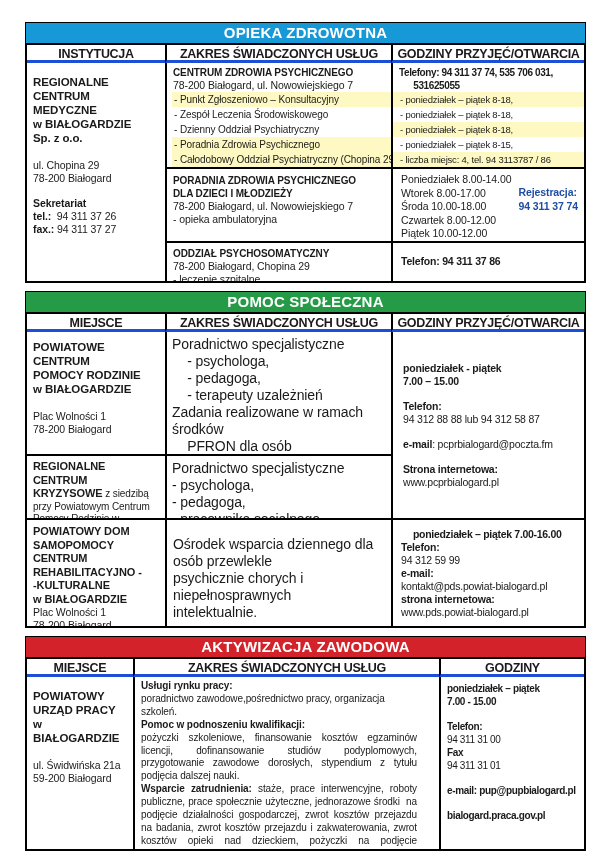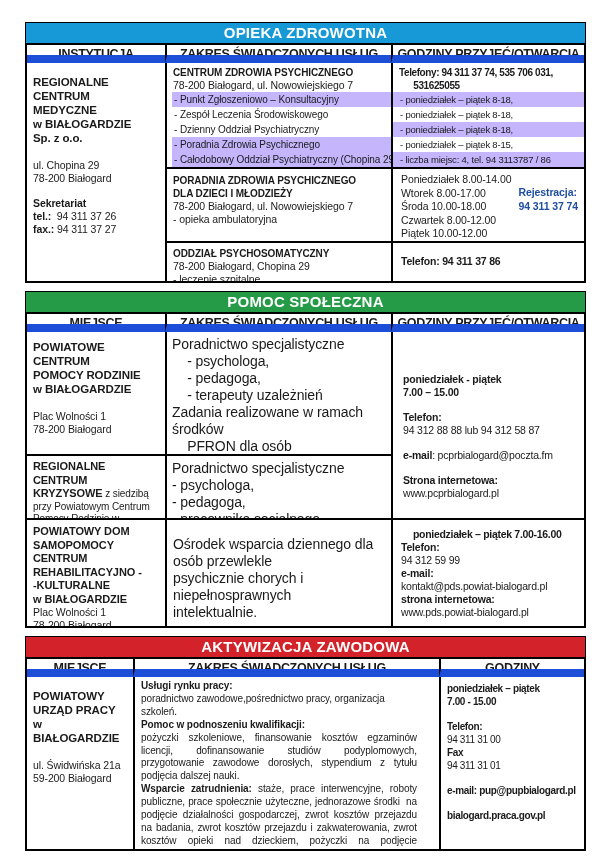--- a/index.html
+++ b/index.html
@@ -21,32 +21,32 @@
   .bar.social { background: #269b47; }
   .bar.work   { background: #d32229; }
   .tbl { border: 2px solid #000; border-top-width: 1px; }
   .grid { display: grid; }
   .g1, .g2 { grid-template-columns: 138px 226px 1fr; }
   .g1 { grid-template-rows: 18px 104px 74px 40px; }
   .g2 { grid-template-rows: 18px 122px 64px 108px; }
   .g3 { grid-template-columns: 106px 306px 1fr; grid-template-rows: 18px 172px; }
   .hcell {
     font-weight: bold; font-size: 12.5px; line-height: 18px; text-align: center;
-    letter-spacing: -0.3px; border-bottom: 8px solid #1d4ed8; overflow: hidden;
+    letter-spacing: -0.3px; border-bottom: 3px solid #1d4ed8; overflow: hidden;
   }
   .cell { overflow: hidden; padding: 3px 4px 2px 6px; }
   .bl { border-left: 2px solid #000; }
   .bt { border-top: 2px solid #000; }
   .b { font-weight: bold; }
   .pre { white-space: pre-wrap; } .mt12 { margin-top: 12px; } .mt14 { margin-top: 14px; }
   .name { font-size: 11.5px; line-height: 14px; font-weight: bold; }
   .svc-title { font-weight: bold; font-size: 10px; line-height: 13px; padding-left: 1px; }
   .svc-addr { font-size: 10.5px; line-height: 13px; padding-left: 1px; }
   .li { display: block; font-size: 10px; line-height: 15px; padding-left: 2px; white-space: nowrap; }
-  .hl { background: #c4b5fd; }
+  .hl { background: #fef9c3; }
   .hours-cell { padding: 3px 0 0 0; }
   .hours-title { font-weight: bold; font-size: 10px; line-height: 13px; letter-spacing: -0.4px; padding-left: 6px; white-space: pre-wrap; }
   .hr-li { display: block; font-size: 9.5px; line-height: 15px; letter-spacing: -0.2px; padding-left: 7px; white-space: nowrap; }
   .row2-right { display: flex; justify-content: space-between; padding-right: 6px; }
   .schedule { line-height: 13.5px; white-space: pre-wrap; }
   .reg { margin-top: 12px; font-weight: bold; color: #1d4ea3; line-height: 14px; white-space: pre-wrap; text-align: left; }
   .contact div { letter-spacing: -0.2px; }
   .social-svc { font-size: 14px; line-height: 17px; white-space: pre-wrap; }
   .place-wrap { font-size: 10px; line-height: 12.5px; white-space: pre-wrap; }
   .work-svc { font-size: 10px; line-height: 12.9px; padding: 3px 22px 0 6px; }
@@ -149,21 +149,21 @@
     - psychologa,
     - pedagoga,
     - terapeuty uzależnień
 Zadania realizowane w ramach środków
     PFRON dla osób niepełnosprawnych:
  - dofinansowanie do turnusów rehabilitacyjnych,
  - dofinansowanie do realizacji zadania sport,
     kultura, rekreacja, wypoczynek.</div>
       </div>
 
-      <div class="cell bl contact" style="grid-row:2 / span 2; grid-column:3; padding-top:41px; padding-left:10px;">
+      <div class="cell bl contact" style="grid-row:2 / span 2; grid-column:3; padding-top:30px; padding-left:10px;">
         <div class="b pre">poniedziałek - piątek
 7.00 – 15.00</div>
         <div class="b mt12">Telefon:</div>
         <div>94 312 88 88 lub 94 312 58 87</div>
         <div class="mt12 nw"><span class="b">e-mail</span><span>: pcprbialogard@poczta.fm</span></div>
         <div class="b mt12">Strona internetowa:</div>
         <div>www.pcprbialogard.pl</div>
       </div>
 
       <div class="cell bt" style="grid-row:3; grid-column:1; padding-top:4px;">

